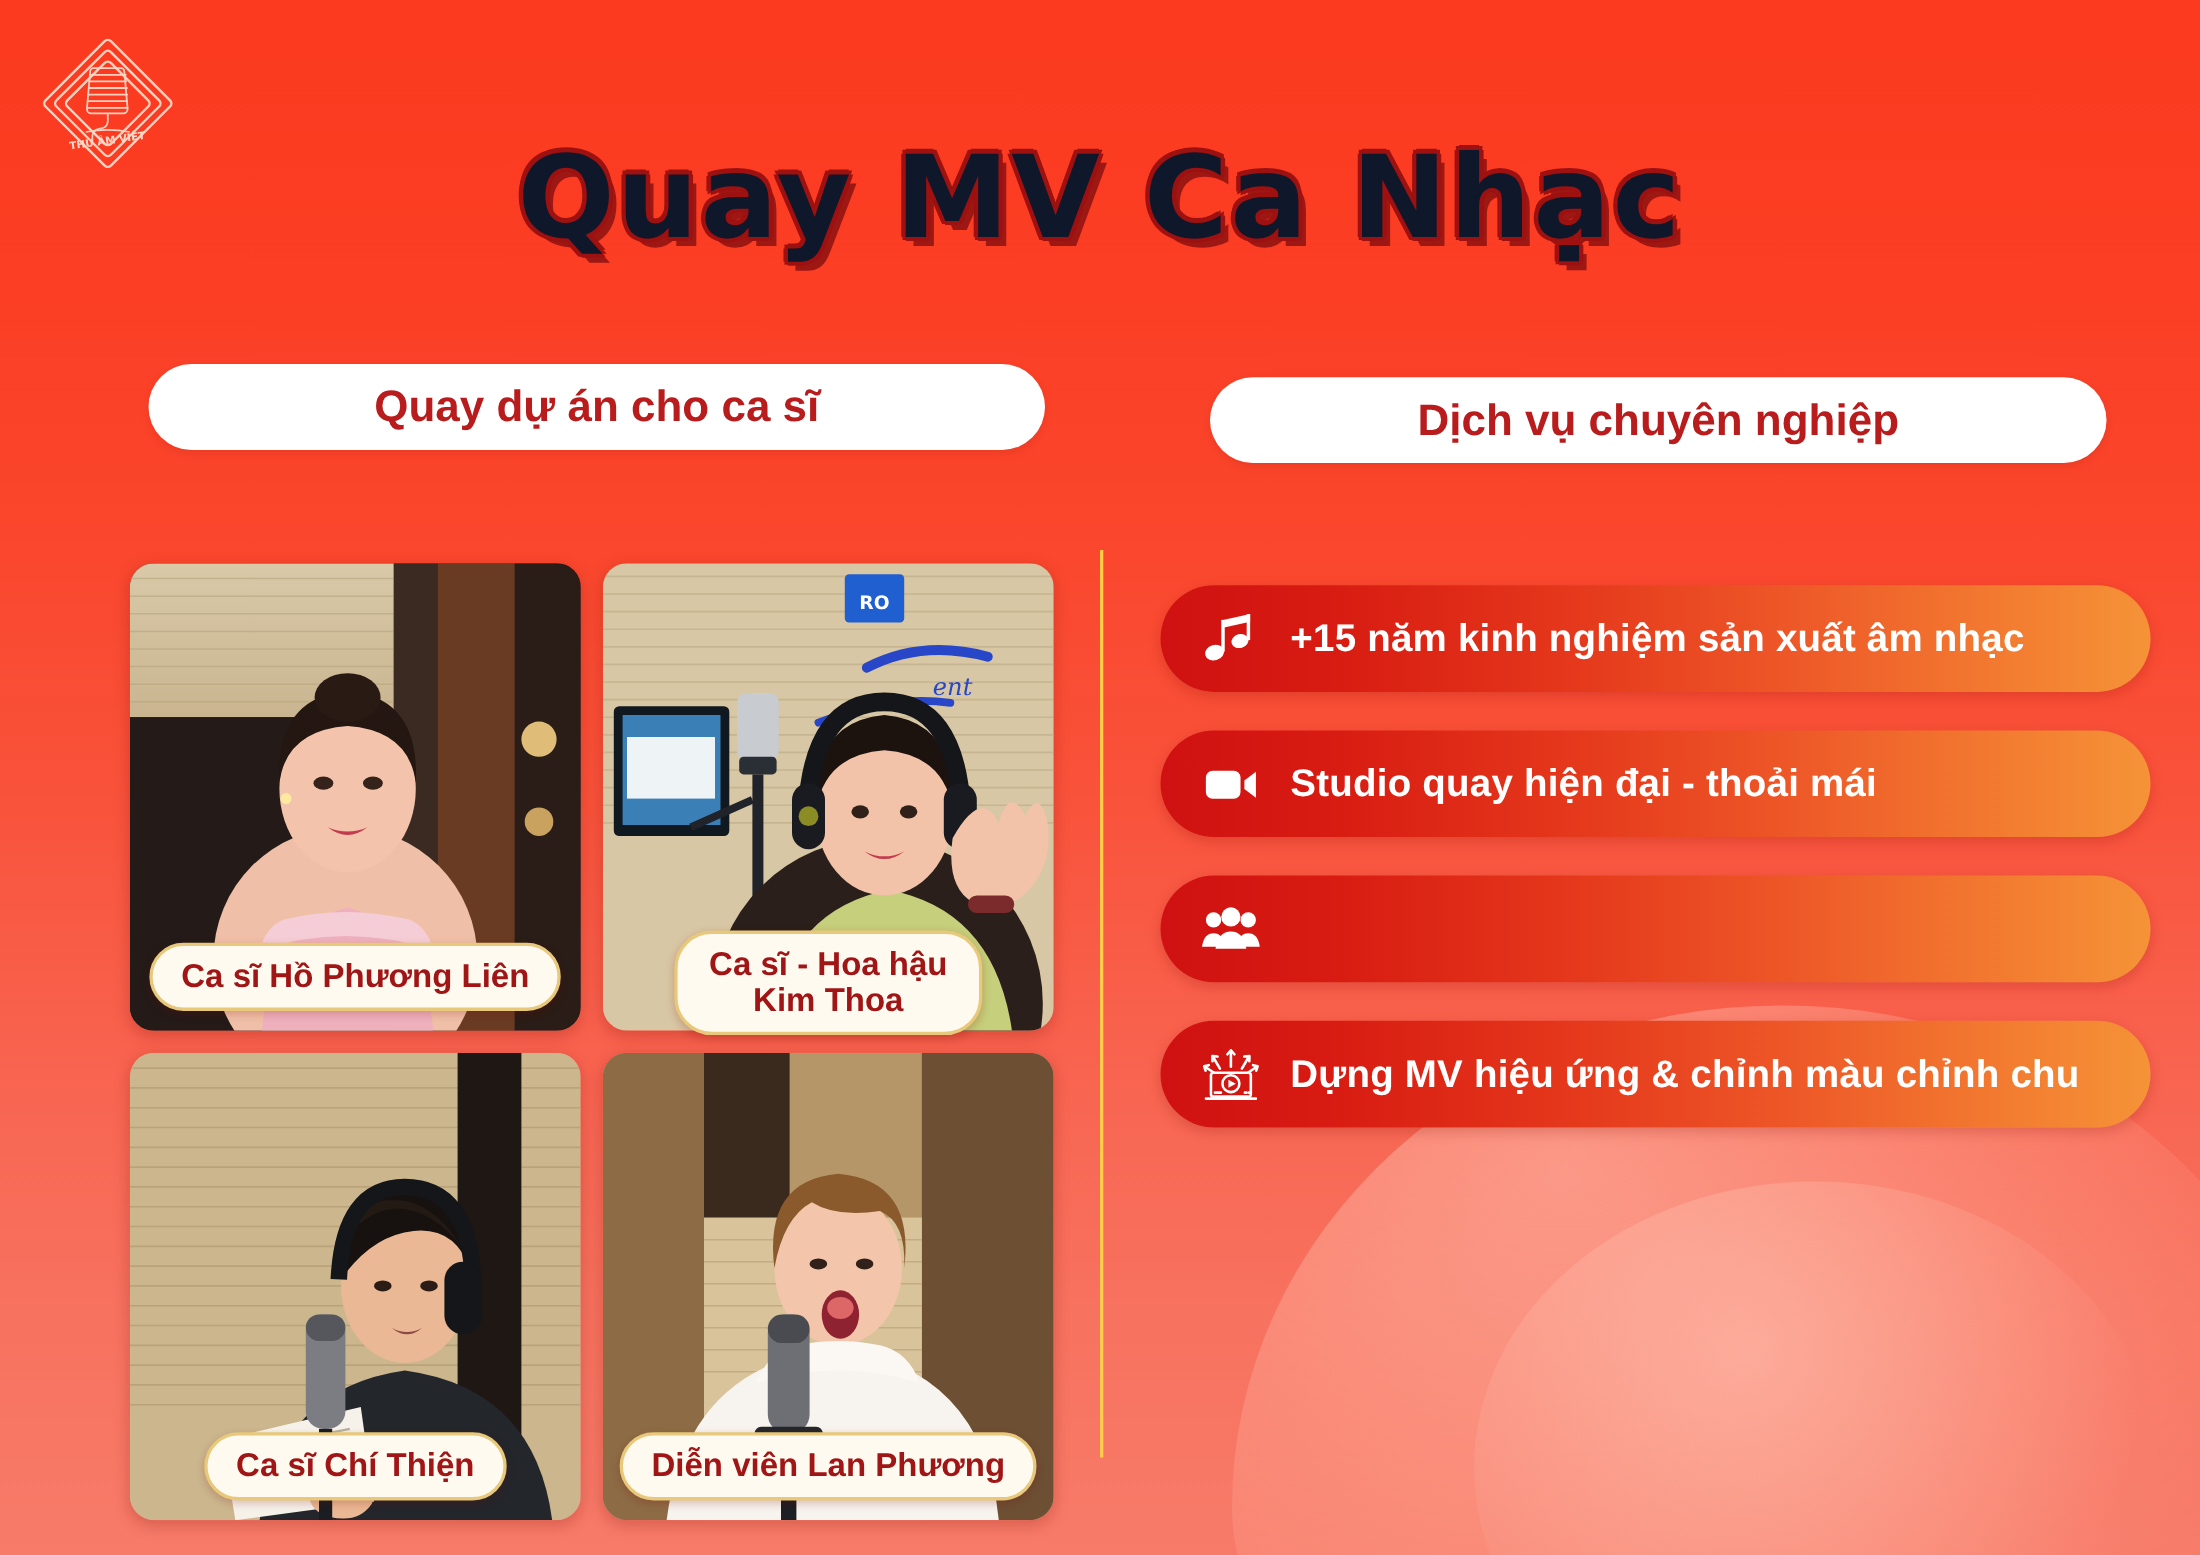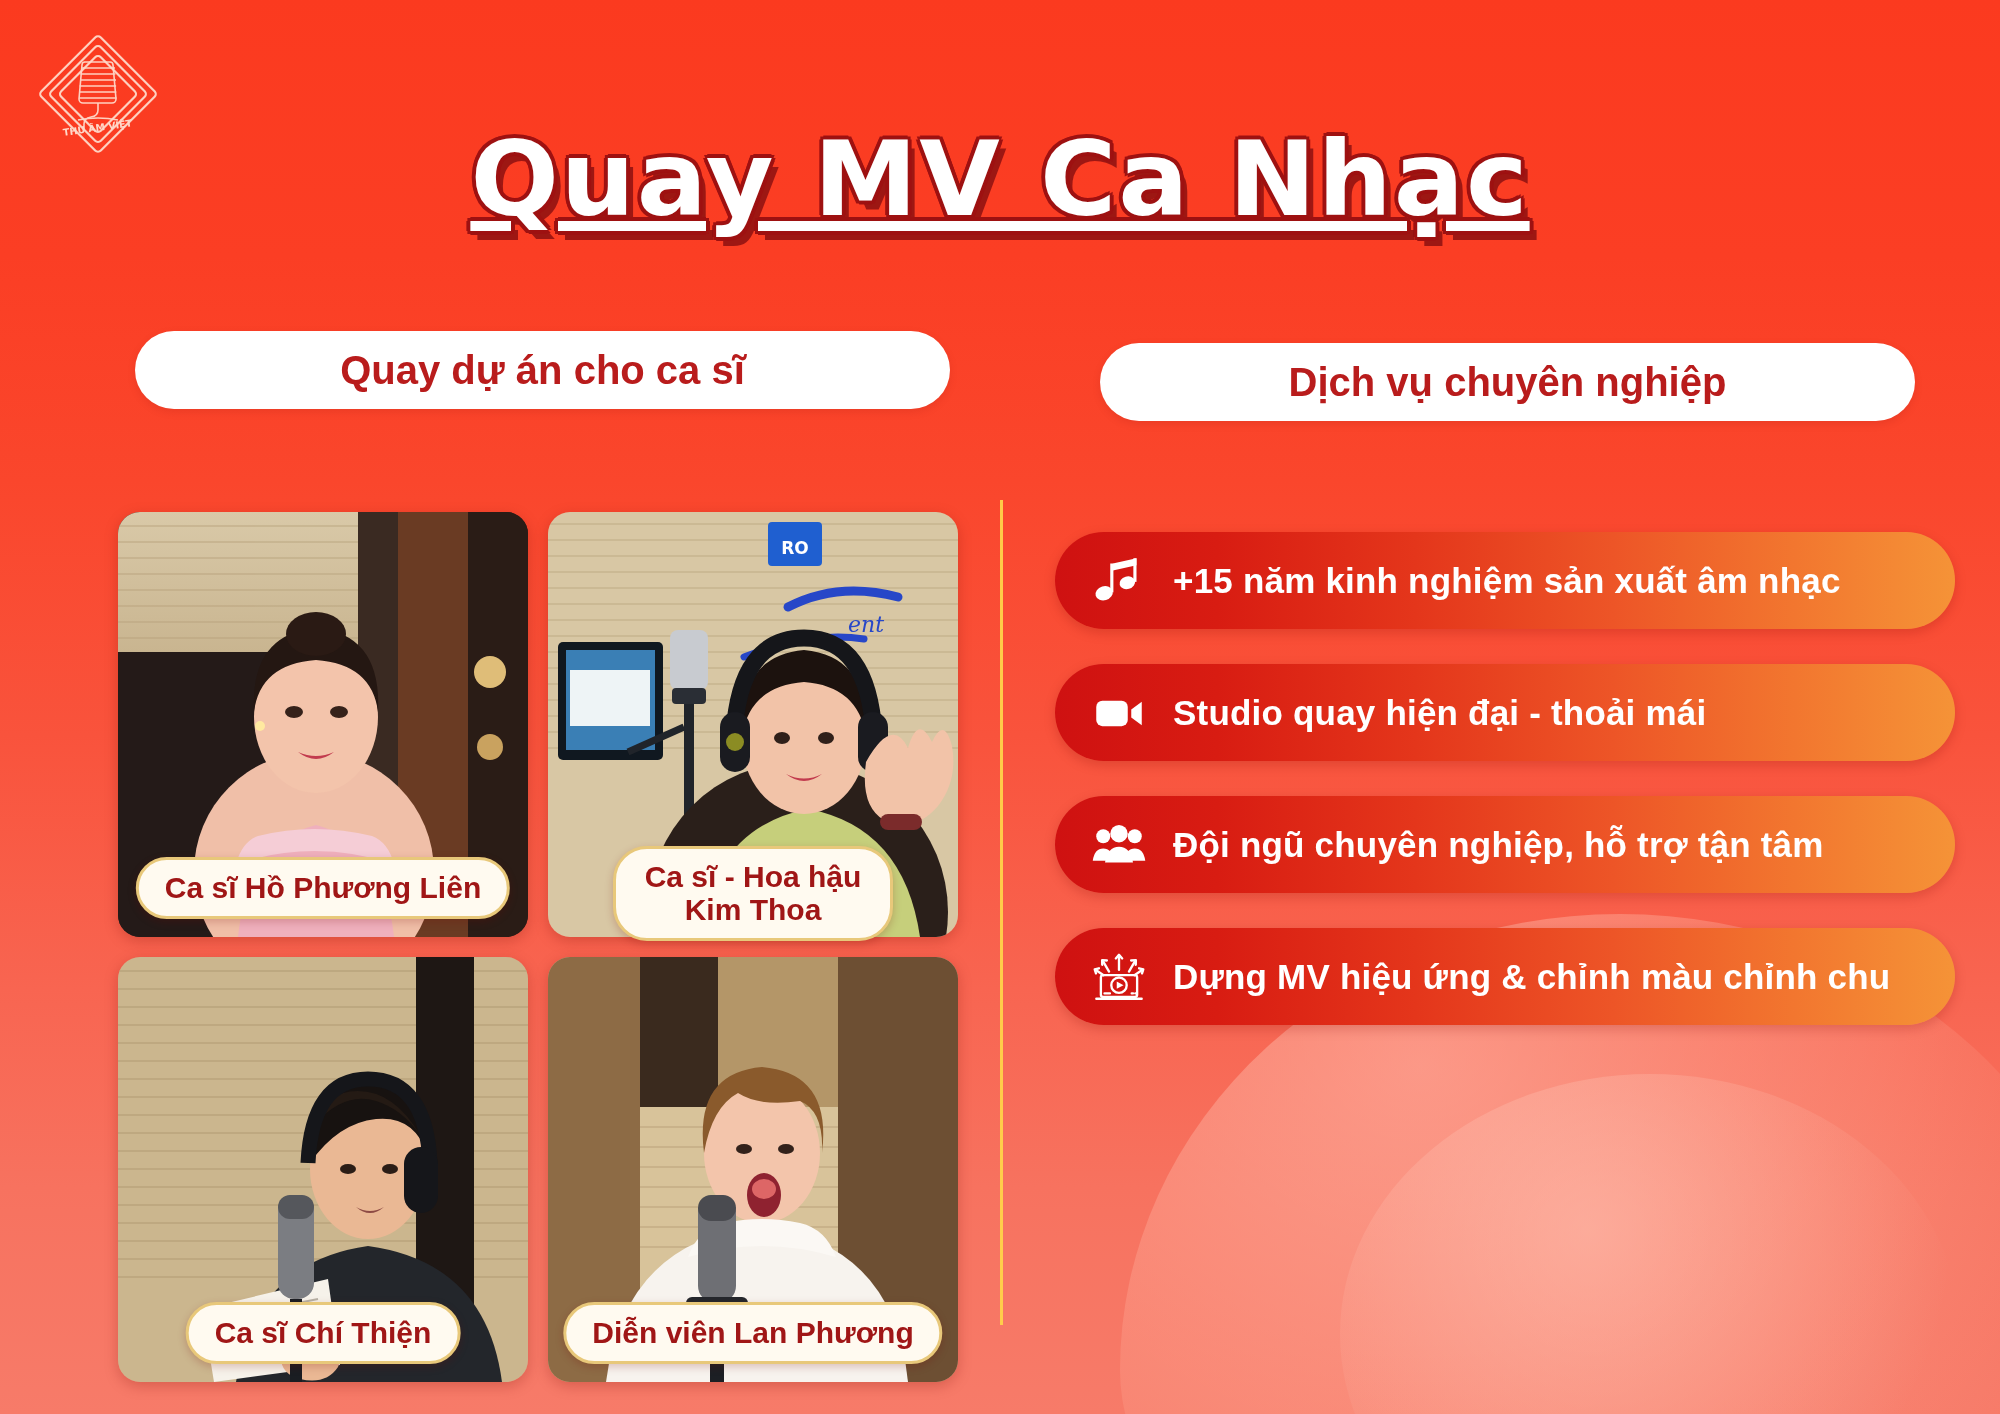--- a/index.html
+++ b/index.html
@@ -47,29 +47,28 @@
   }
 
   
   #title {
     position: absolute;
     top: 118px; left: 0; right: 0;
     text-align: center;
     font-size: 104px;
     font-weight: bold;
     letter-spacing: 2px;
-    color: #ffffff;
+    color: #0f172a;
     text-shadow:
       -3px -3px 0 #9e1111,  3px -3px 0 #9e1111,
       -3px  3px 0 #9e1111,  3px  3px 0 #9e1111,
       -4px  0   0 #9e1111,  4px  0   0 #9e1111,
        0   -4px 0 #9e1111,  0    4px 0 #9e1111,
        7px 9px 0 rgba(140,16,16,.85);
     font-family: "DejaVu Sans", sans-serif;
-    text-decoration: underline;
   }
 
   
   .hpill {
     position: absolute;
     height: 78px;
     background: #ffffff;
     border-radius: 40px;
     display: flex; align-items: center; justify-content: center;
     color: #b91c1c;
@@ -391,21 +390,20 @@
     <span class="service-icon">
       <svg viewBox="0 0 64 64" width="56" height="56" fill="currentColor" aria-hidden="true">
         <circle cx="14" cy="22" r="8"></circle>
         <circle cx="50" cy="22" r="8"></circle>
         <circle cx="32" cy="19" r="10"></circle>
         <path d="M2 50 q2 -14 12 -14 q10 0 12 14 z"></path>
         <path d="M38 50 q2 -14 12 -14 q10 0 12 14 z"></path>
         <path d="M16 52 q3 -18 16 -18 q13 0 16 18 z"></path>
       </svg>
     </span>
-    <span class="service-label">Đội ngũ chuyên nghiệp, hỗ trợ tận tâm</span>
   </div>
 
   <div class="service">
     <span class="service-icon">
       <svg viewBox="0 0 64 64" width="58" height="58" fill="none" stroke="currentColor" stroke-width="2.6" stroke-linecap="round" stroke-linejoin="round" aria-hidden="true">
         <rect x="12" y="30" width="40" height="24" rx="2.5"></rect>
         <path d="M7 56 h50"></path>
         <circle cx="32" cy="41" r="8.5"></circle>
         <path d="M29.5 37 L37 41 L29.5 45 Z" fill="currentColor" stroke="none"></path>
         <path d="M16 50 h6 M46 50 h1.5 M50 50 h1.5"></path>

